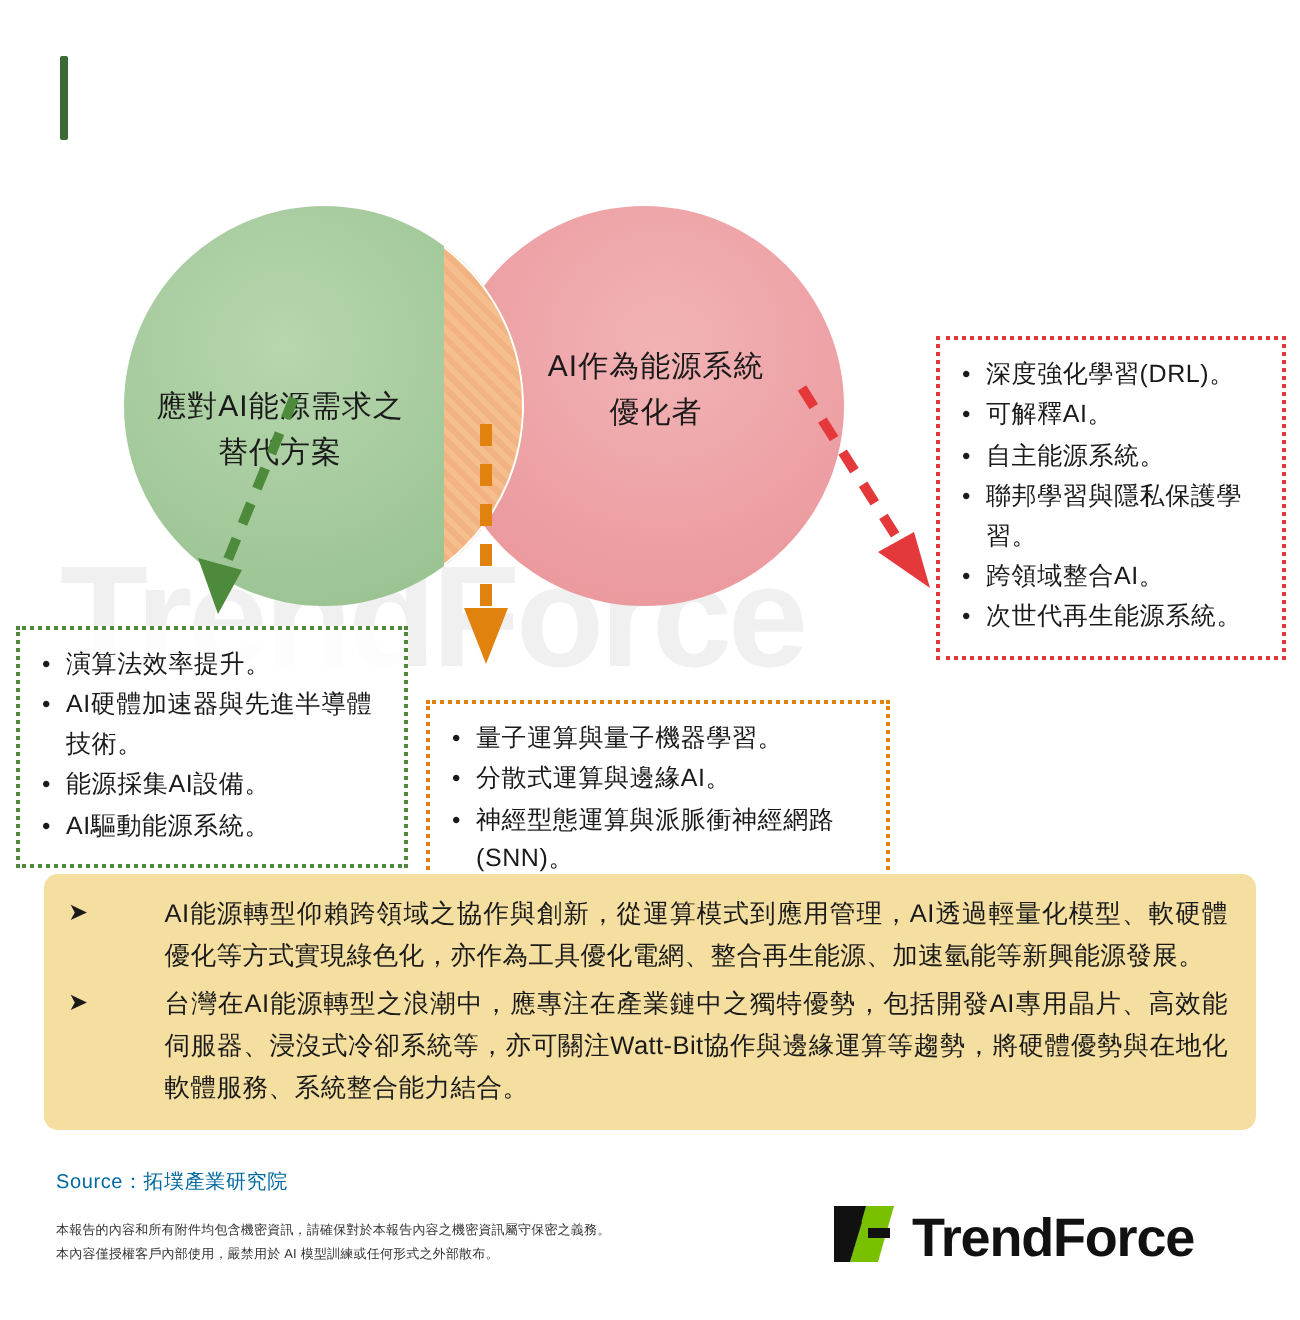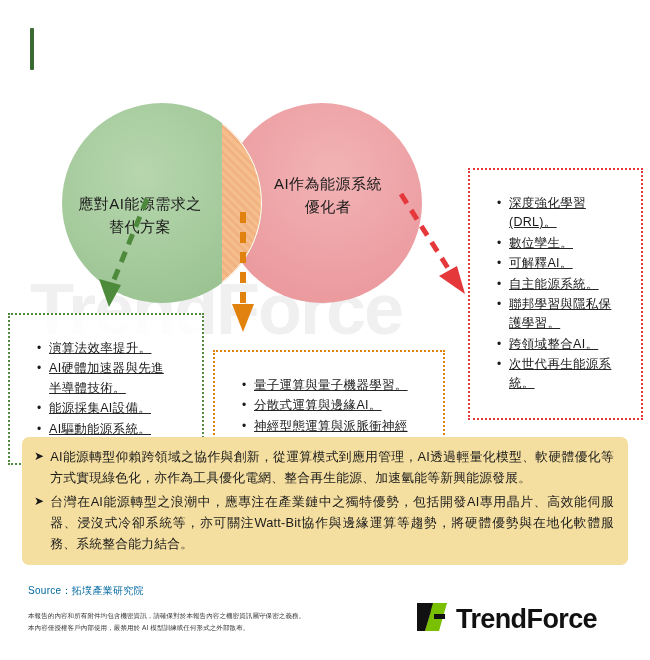--- a/index.html
+++ b/index.html
@@ -63,21 +63,21 @@
   .arrow-orange{left:230px;top:210px;}
   .arrow-red{left:395px;top:190px;}
 
   
   .box{
     position:absolute;z-index:4;
     background:rgba(255,255,255,.86);
     padding:8px 10px 8px 8px;
     box-sizing:border-box;
   }
-  .box ul{margin:16px;padding:0 0 0 15px;list-style:none;text-decoration:underline;}
+  .box ul{margin:0;padding:0 0 0 15px;list-style:none;}
   .box li{
     position:relative;
     font-size:12.5px;line-height:1.55;color:#1a1a1a;
     letter-spacing:.3px;
     margin-bottom:1px;
   }
   .box li::before{
     content:"•";position:absolute;left:-12px;top:0;color:#1a1a1a;font-size:12px;
   }
   .box-left{
@@ -105,21 +105,21 @@
   .summary-item{
     display:flex;align-items:flex-start;
     font-size:12.8px;line-height:1.62;color:#1a1a1a;
     letter-spacing:.2px;
     margin-bottom:4px;
   }
   .summary-item:last-child{margin-bottom:0;}
   .summary-marker{
     flex:0 0 auto;margin-right:6px;color:#1a1a1a;font-size:12px;line-height:1.62;
   }
-  .summary-text{flex:1 1 auto;text-align:justify;}
+  .summary-text{flex:1 1 auto;text-align:justify;margin-left:32px;}
 
   
   .source{
     position:absolute;left:28px;top:584px;
     font-size:10px;color:#0369a1;letter-spacing:.3px;z-index:5;
   }
   .disclaimer{
     position:absolute;left:28px;top:610px;width:400px;z-index:5;
     font-size:6.5px;line-height:1.85;color:#333;letter-spacing:.1px;
   }
@@ -184,21 +184,20 @@
     <ul>
       <li>量子運算與量子機器學習。</li>
       <li>分散式運算與邊緣AI。</li>
       <li>神經型態運算與派脈衝神經網路(SNN)。</li>
     </ul>
   </div>
 
   <div class="box box-right">
     <ul>
       <li>深度強化學習(DRL)。</li>
-      <li>數位孿生。</li>
       <li>可解釋AI。</li>
       <li>自主能源系統。</li>
       <li>聯邦學習與隱私保護學習。</li>
       <li>跨領域整合AI。</li>
       <li>次世代再生能源系統。</li>
     </ul>
   </div>
 
   <div class="summary">
     <div class="summary-item">

